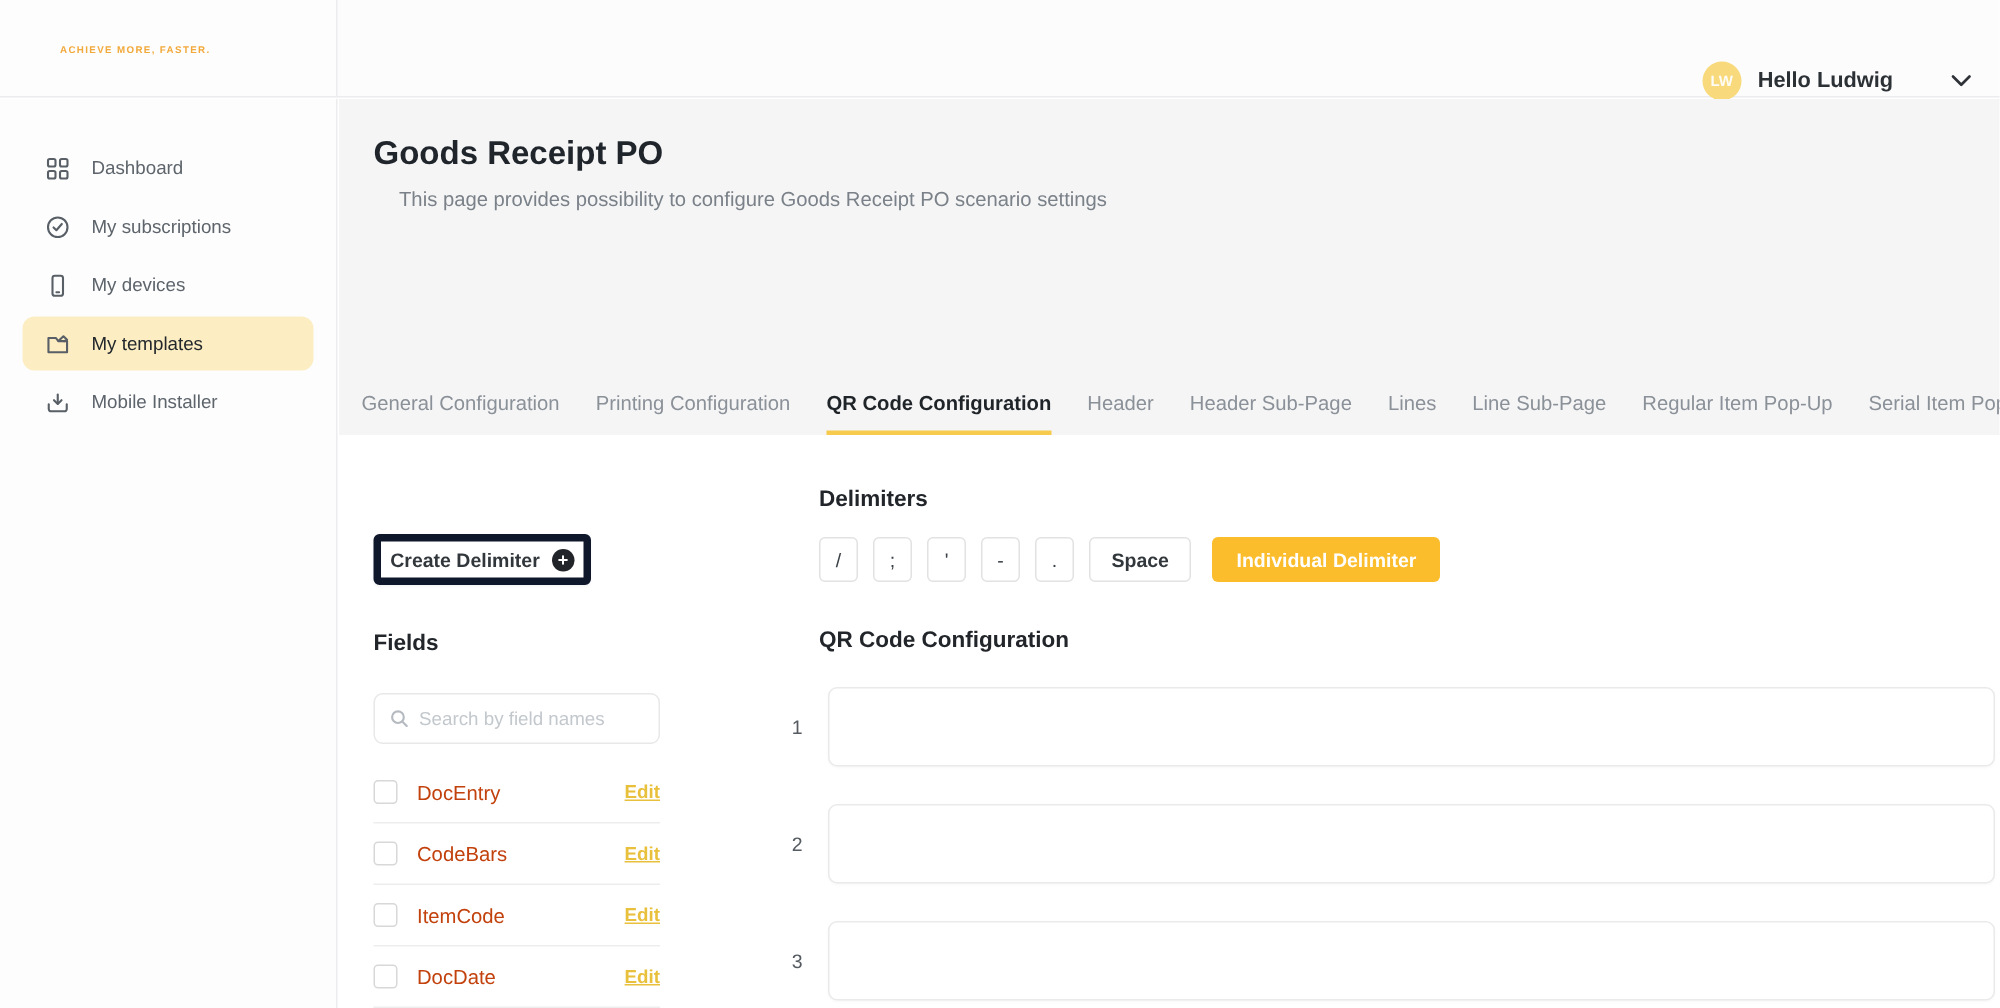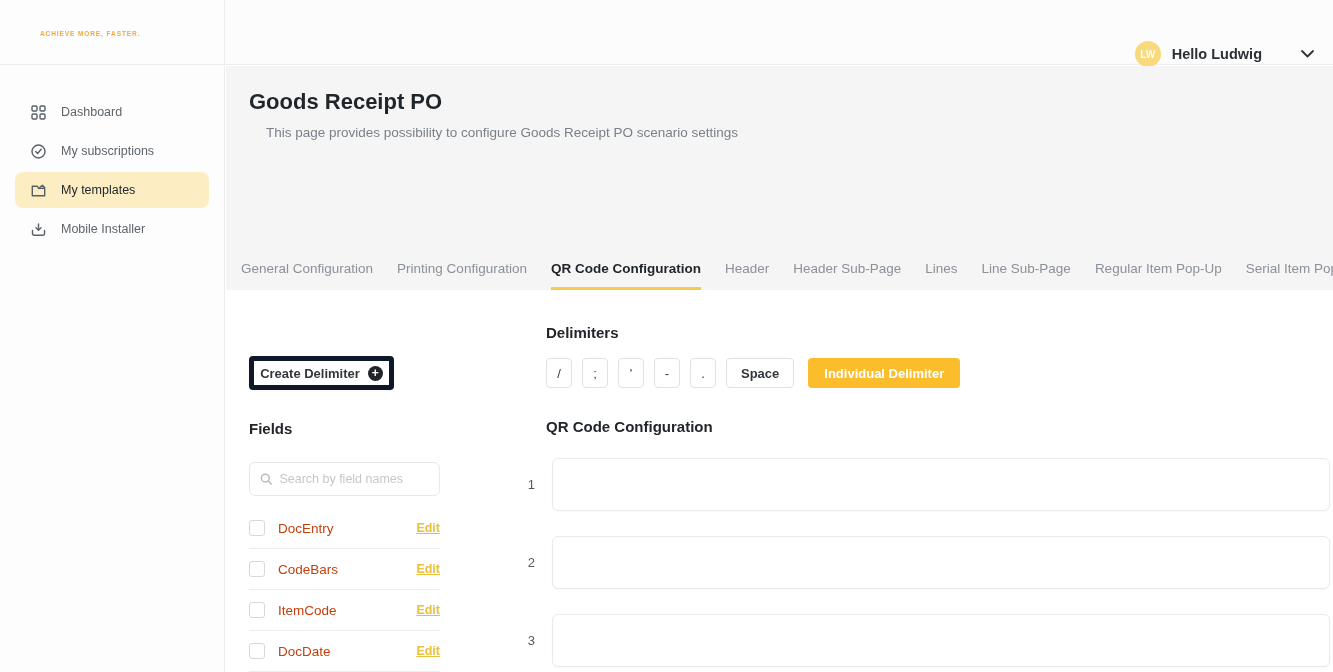--- a/index.html
+++ b/index.html
@@ -122,20 +122,29 @@
   </div>
   <div class="side-item">
     <span class="sicon">
       <svg width="17" height="17" viewBox="0 0 17 17">
           <circle cx="8.5" cy="8.5" r="6.5"></circle>
           <path d="M5.7 8.6l1.9 1.9 3.6-4.2"></path>
         </svg>
     </span>
     <span class="lbl">My subscriptions</span>
   </div>
+  <div class="side-item">
+    <span class="sicon">
+      <svg width="17" height="17" viewBox="0 0 17 17">
+          <rect x="5" y="1.8" width="7" height="13.4" rx="1.6"></rect>
+          <path d="M7.6 12.8h1.8"></path>
+        </svg>
+    </span>
+    <span class="lbl">My devices</span>
+  </div>
   <div class="side-item active">
     <span class="sicon">
       <svg width="17" height="17" viewBox="0 0 17 17">
           <path d="M2.3 13.8h12.4V6.4H8.9L7.2 4.3H2.3z"></path>
           <path d="M8.9 6.4l3.4-3.2 2.4 2.3-1.9 1"></path>
         </svg>
     </span>
     <span class="lbl">My templates</span>
   </div>
   <div class="side-item">

